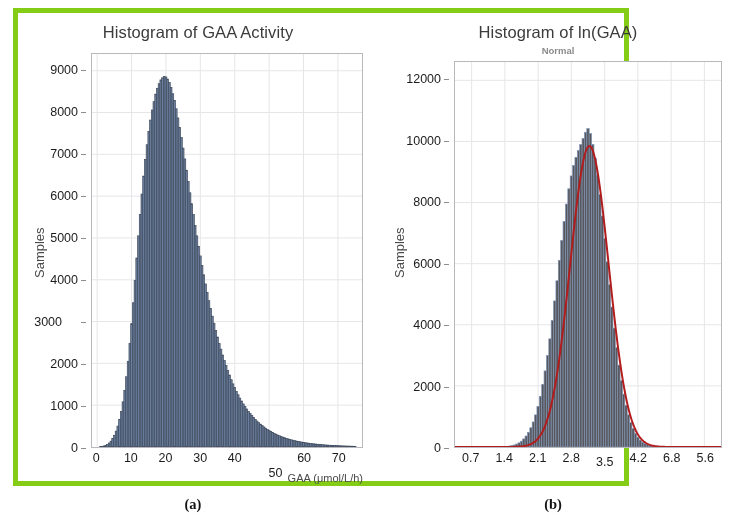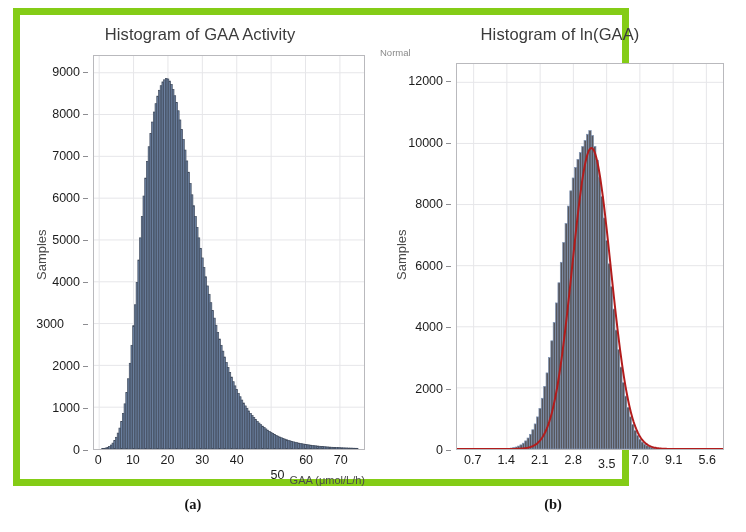--- a/index.html
+++ b/index.html
@@ -21,21 +21,21 @@
     box-sizing: border-box;
   }
 
   
   #panels-frame {
     position: absolute;
     left: 13px;
     top: 8px;
     width: 616px;
     height: 478px;
-    border: 7px solid #84cc16;
+    border: 5px solid #84cc16;
     box-sizing: border-box;
     background: #ffffff;
   }
 
   .panel {
     position: absolute;
     top: 0;
     height: 100%;
     box-sizing: border-box;
   }
@@ -52,25 +52,26 @@
     font-family: "Liberation Sans", sans-serif;
     letter-spacing: 0.1px;
   }
   #title-a { top: 10px; }
   #title-b { top: 10px; }
 
   .chart-subtitle {
     position: absolute;
     left: 0;
     width: 100%;
-    text-align: left;
+    text-align: center;
     font-size: 9.5px;
     color: #8b8b8b;
     top: 32px;
     font-family: "Liberation Sans", sans-serif;
+    font-weight: bold;
   }
 
   
   .plot-area {
     position: absolute;
     background: #ffffff;
     border: 1px solid #b9b9bd;
     box-sizing: border-box;
     overflow: hidden;
   }
@@ -499,22 +500,22 @@
           <div class="ytick-mark" style="top: 20.6349%; right: 0px; width: 5px;"></div>
           <div class="ytick" style="top: 4.7619%; right: 8px;">12000</div>
           <div class="ytick-mark" style="top: 4.7619%; right: 0px; width: 5px;"></div>
         </div>
       <div class="xtick-holder" id="xtick-holder-b">
           <div class="xtick" style="left: 6.25%; top: 0px;">0.7</div>
           <div class="xtick" style="left: 18.75%; top: 0px;">1.4</div>
           <div class="xtick" style="left: 31.25%; top: 0px;">2.1</div>
           <div class="xtick" style="left: 43.75%; top: 0px;">2.8</div>
           <div class="xtick" style="left: 56.25%; top: 4px; text-align: center;">3.5</div>
-          <div class="xtick" style="left: 68.75%; top: 0px;">7.0</div>
-          <div class="xtick" style="left: 81.25%; top: 0px;">9.1</div>
+          <div class="xtick" style="left: 68.75%; top: 0px;">4.2</div>
+          <div class="xtick" style="left: 81.25%; top: 0px;">6.8</div>
           <div class="xtick" style="left: 93.75%; top: 0px;">5.6</div>
         </div>
 
       <div class="axis-label-y" id="ylabel-b">Samples</div>
     </div>
 
   </div>
 
   <div class="subcaption" id="caption-a">(a)</div>
   <div class="subcaption" id="caption-b">(b)</div>

